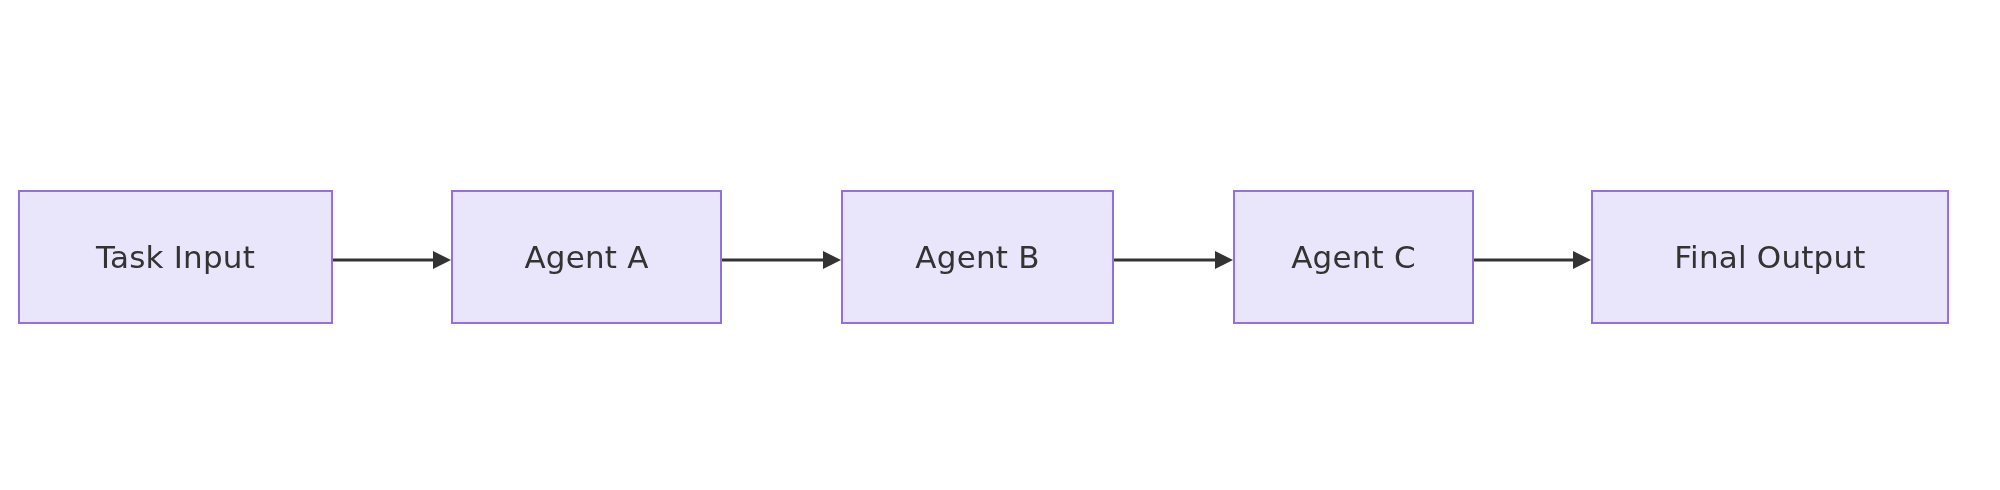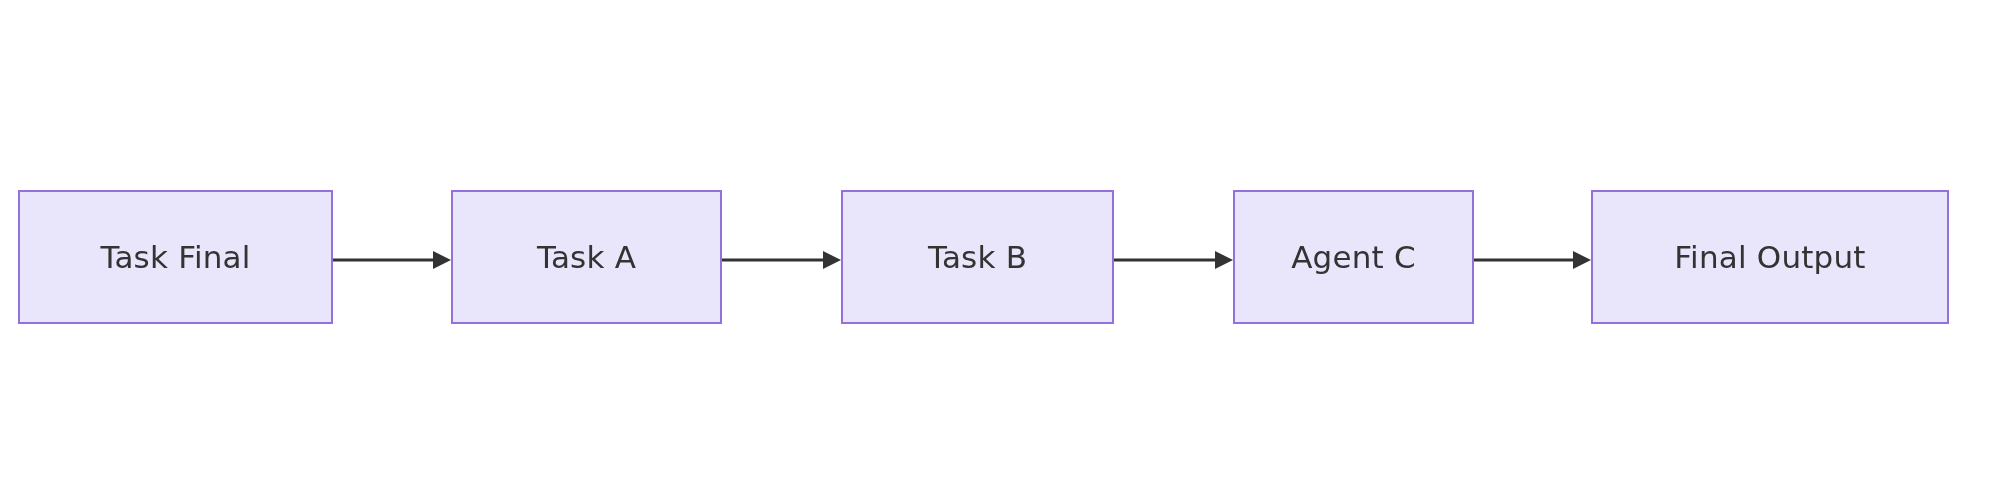--- a/index.html
+++ b/index.html
@@ -82,43 +82,43 @@
 </head>
 <body>
 
 <div id="diagram-canvas">
 
   <div class="flow-row">
 
     <div class="spacer-lead"></div>
 
     <div class="node" style="width:315px;">
-      <span class="node-label">Task Final</span>
+      <span class="node-label">Task Input</span>
     </div>
 
     <div class="edge" style="width:118px;">
       <svg class="edge-svg" viewBox="0 0 118 134" preserveAspectRatio="none">
         <line x1="0" y1="70" x2="100" y2="70" stroke="#333333" stroke-width="3"></line>
         <polygon points="100,61 118,70 100,79" fill="#333333"></polygon>
       </svg>
     </div>
 
     <div class="node" style="width:271px;">
-      <span class="node-label">Task A</span>
+      <span class="node-label">Agent A</span>
     </div>
 
     <div class="edge" style="width:119px;">
       <svg class="edge-svg" viewBox="0 0 119 134" preserveAspectRatio="none">
         <line x1="0" y1="70" x2="101" y2="70" stroke="#333333" stroke-width="3"></line>
         <polygon points="101,61 119,70 101,79" fill="#333333"></polygon>
       </svg>
     </div>
 
     <div class="node" style="width:273px;">
-      <span class="node-label">Task B</span>
+      <span class="node-label">Agent B</span>
     </div>
 
     <div class="edge" style="width:119px;">
       <svg class="edge-svg" viewBox="0 0 119 134" preserveAspectRatio="none">
         <line x1="0" y1="70" x2="101" y2="70" stroke="#333333" stroke-width="3"></line>
         <polygon points="101,61 119,70 101,79" fill="#333333"></polygon>
       </svg>
     </div>
 
     <div class="node" style="width:241px;">

